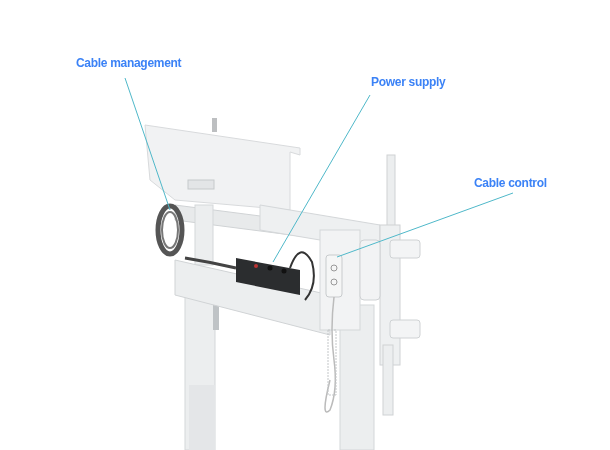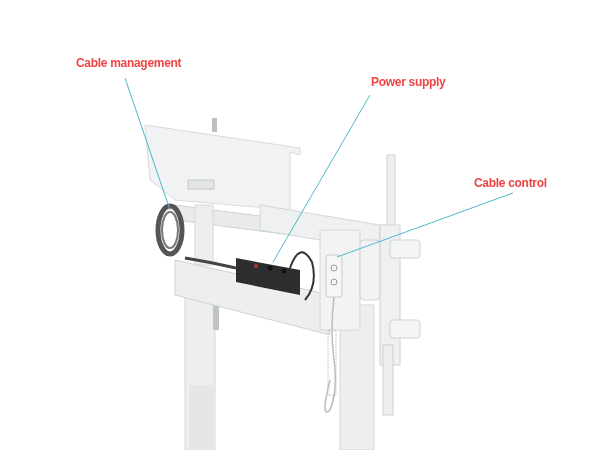--- a/index.html
+++ b/index.html
@@ -1,17 +1,17 @@
 <!DOCTYPE html>
 <html><head>
 <meta charset="utf-8">
 <style>
   html,body{margin:0;padding:0;background:#fff;}
   body{width:610px;height:450px;position:relative;overflow:hidden;font-family:"Liberation Sans",sans-serif;}
-  .label{position:absolute;font-weight:bold;font-size:12px;color:#ef4444;letter-spacing:-0.3px;white-space:nowrap;}
+  .label{position:absolute;font-weight:bold;font-size:12px;color:#3b82f6;letter-spacing:-0.3px;white-space:nowrap;}
   svg{position:absolute;left:0;top:0;}
 </style>
 </head>
 <body>
 
 <svg width="610" height="450" viewBox="0 0 610 450">
 
   <g>
     <rect x="185" y="290" width="30" height="160" fill="#eceeef" stroke="#d4d7d9"></rect>
     <rect x="189" y="385" width="26" height="65" fill="#e4e6e8"></rect>

